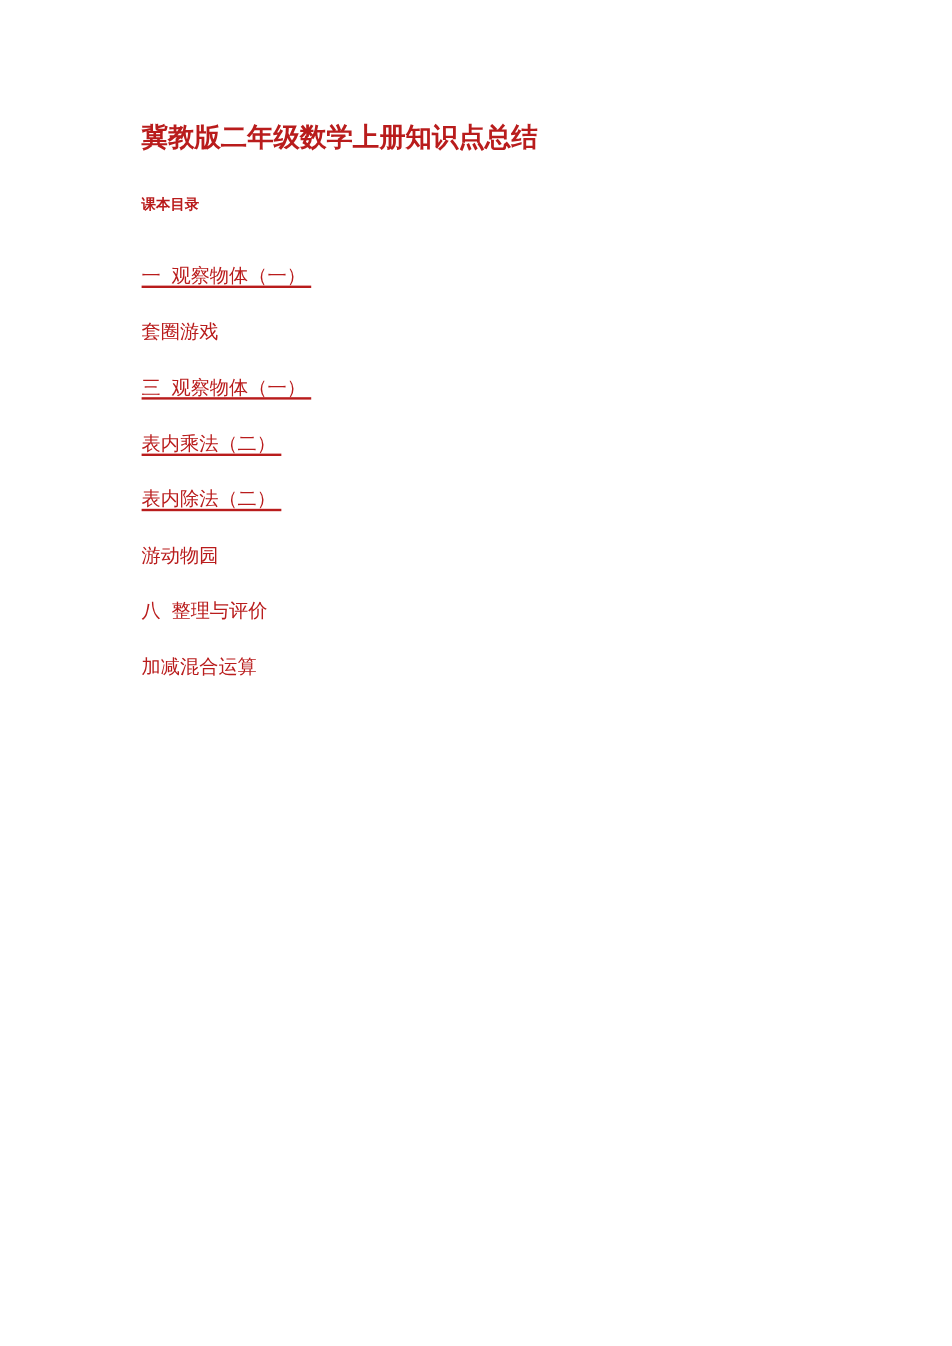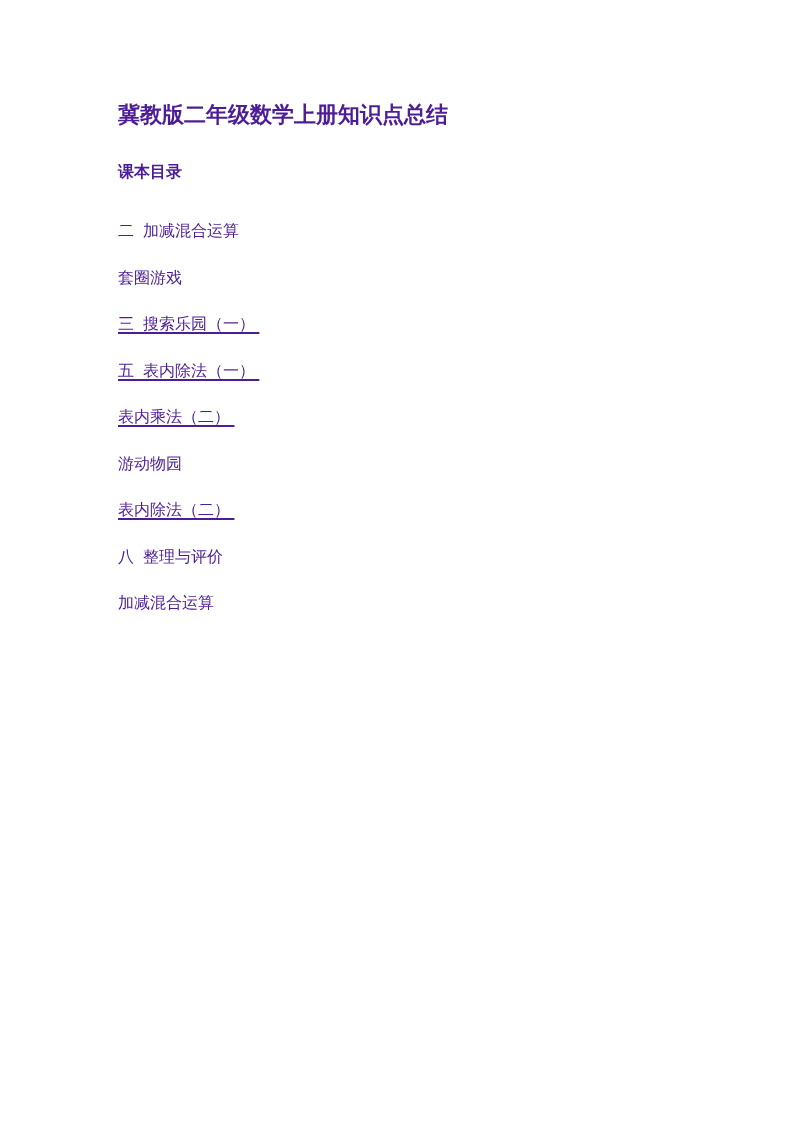--- a/index.html
+++ b/index.html
@@ -5,41 +5,42 @@
   html, body {
     margin: 0;
     padding: 0;
     background: #ffffff;
   }
   .page {
     position: relative;
     width: 793px;
     height: 1122px;
     background: #ffffff;
-    color: #4c1d95;
+    color: #b91c1c;
     font-family: "Liberation Sans", sans-serif;
     overflow: hidden;
     box-sizing: border-box;
   }
   .content {
     padding: 100px 80px 0 118px;
   }
   .doc-title {
     font-size: 22px;
     line-height: 30px;
     font-weight: bold;
     margin: 0 0 31px 0;
     white-space: pre-wrap;
   }
   .section-heading {
-    font-size: 16px;
+    font-size: 12px;
     line-height: 21px;
     font-weight: bold;
     margin: 0;
     white-space: pre-wrap;
+    font-family: Liberation Mono, monospace;
   }
   .toc-list {
     margin-top: 38px;
   }
   .toc-item {
     font-size: 16px;
     line-height: 21px;
     font-weight: normal;
     margin: 0 0 25.5px 0;
     white-space: pre-wrap;
@@ -51,24 +52,23 @@
   }
 </style>
 </head>
 <body>
 
 <div class="page">
   <div class="content">
     <h1 class="doc-title">冀教版二年级数学上册知识点总结</h1>
     <h2 class="section-heading">课本目录</h2>
     <div class="toc-list">
-        <p class="toc-item"><span class="">二  加减混合运算</span></p>
+        <p class="toc-item"><span class="u">一  观察物体（一） </span></p>
         <p class="toc-item"><span class="">套圈游戏</span></p>
-        <p class="toc-item"><span class="u">三  搜索乐园（一） </span></p>
-        <p class="toc-item"><span class="u">五  表内除法（一） </span></p>
+        <p class="toc-item"><span class="u">三  观察物体（一） </span></p>
         <p class="toc-item"><span class="u">表内乘法（二） </span></p>
+        <p class="toc-item"><span class="u">表内除法（二） </span></p>
         <p class="toc-item"><span class="">游动物园</span></p>
-        <p class="toc-item"><span class="u">表内除法（二） </span></p>
         <p class="toc-item"><span class="">八  整理与评价</span></p>
         <p class="toc-item"><span class="">加减混合运算</span></p>
       </div>
   </div>
 </div>
 
 </body></html>

